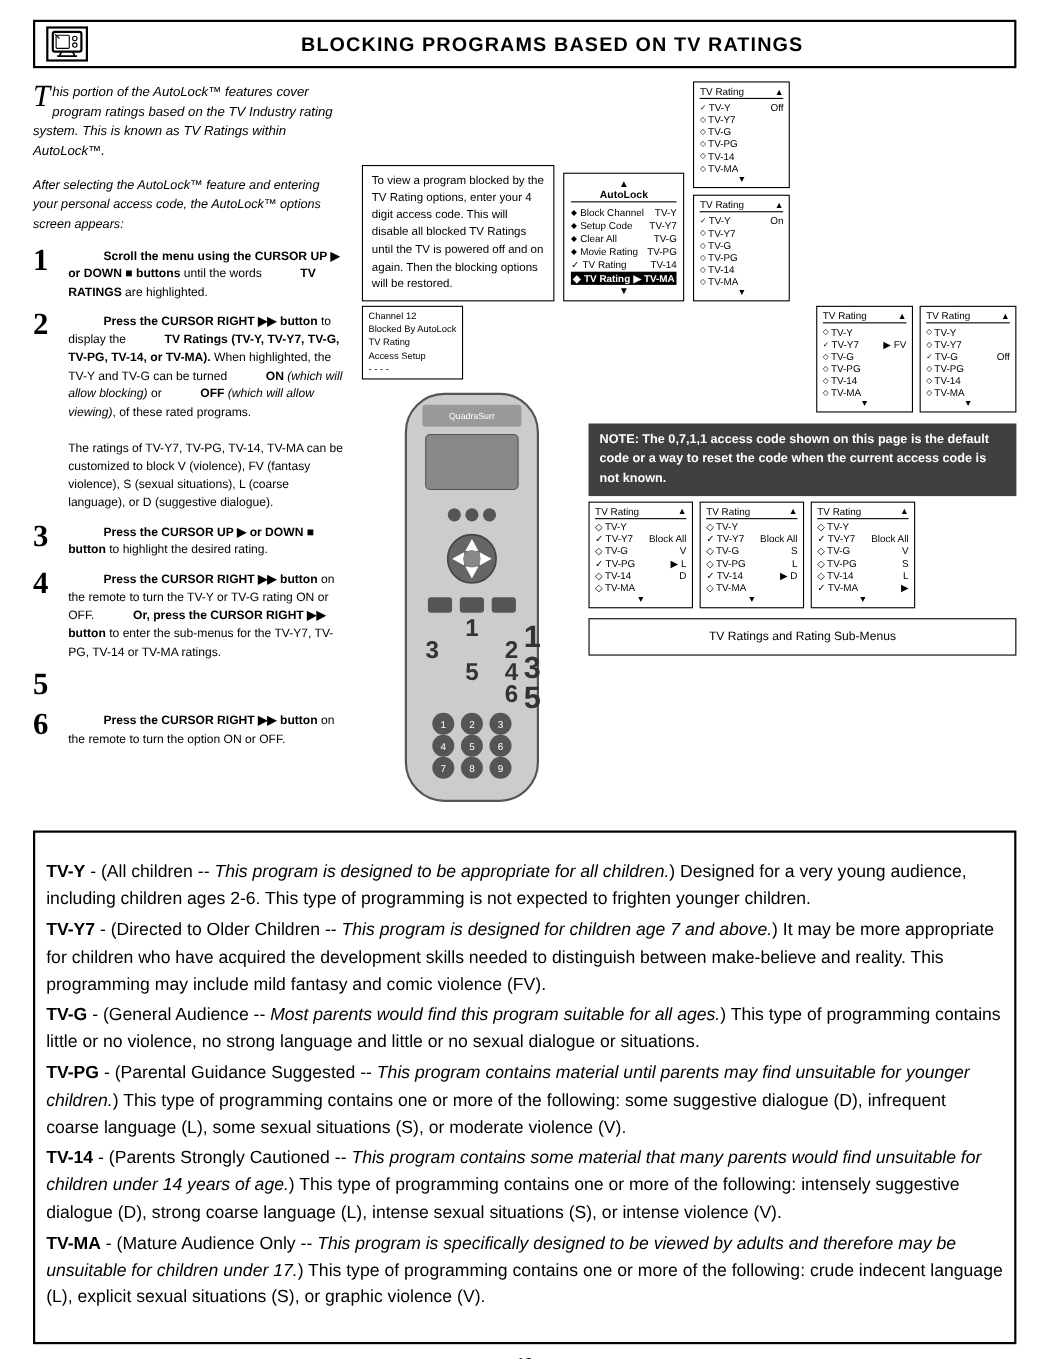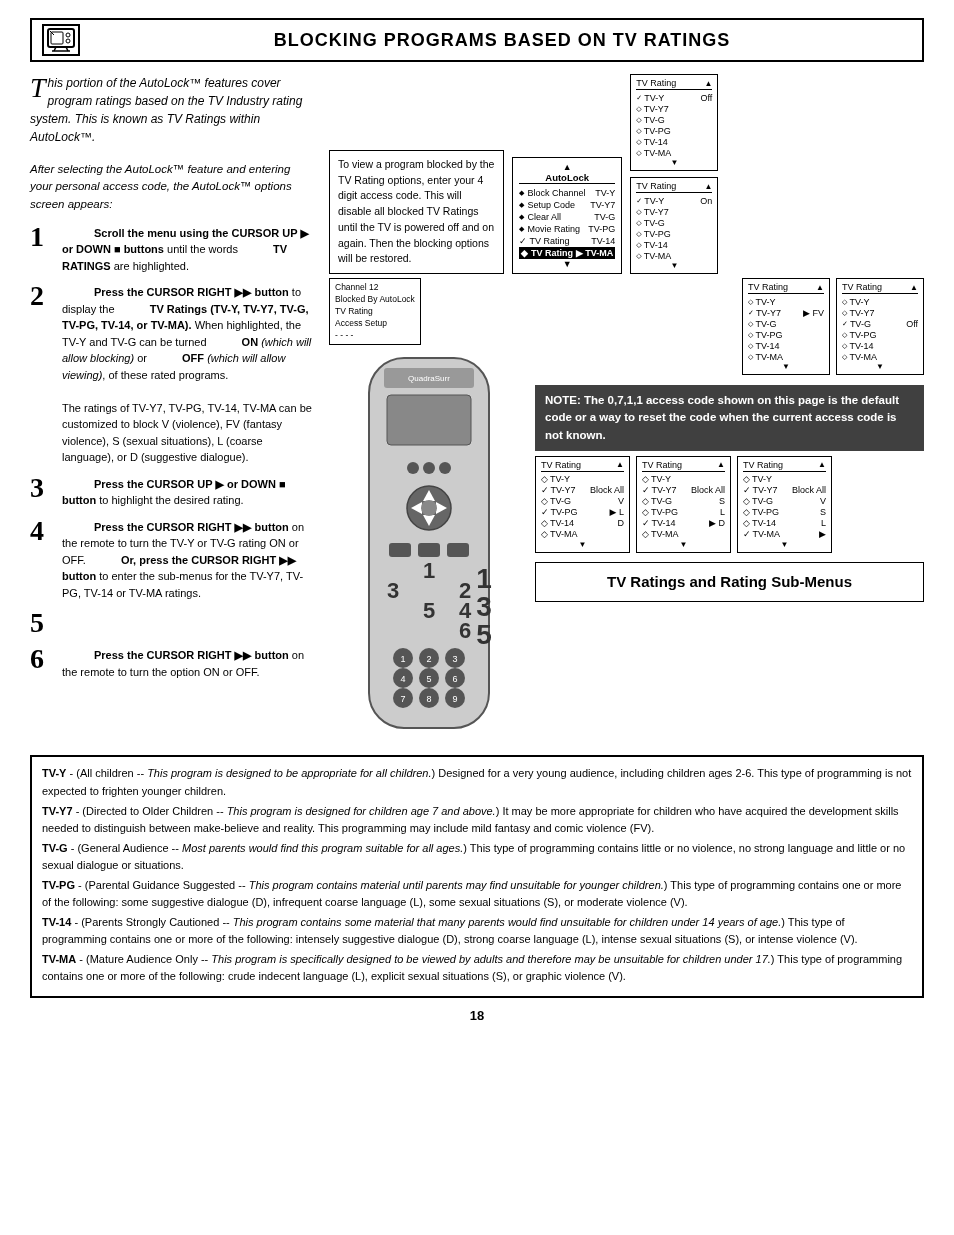--- a/index.html
+++ b/index.html
@@ -173,33 +173,33 @@
     
     .rating-desc-box {
       border: 1.5px solid #000;
       padding: 8px 10px;
       font-size: 10px;
       text-align: center;
       line-height: 1.5;
       margin-top: 4px;
     }
     .rating-desc-box .rd-title {
-      font-weight: bold;
-      font-size: 15px;
+      font-weight: normal;
+      font-size: 11px;
     }
 
     
     .definitions {
       border-top: 2px solid #000;
       border-left: 2px solid #000;
       border-right: 2px solid #000;
       border-bottom: 2px solid #000;
       margin-top: 12px;
-      padding: 8px 10px;
-      font-size: 11px;
+      padding: 24px 10px;
+      font-size: 16px;
       line-height: 1.55;
     }
     .def-entry {
       margin-bottom: 3px;
     }
 
     
     .page-num {
       text-align: center;
       font-size: 13px;

